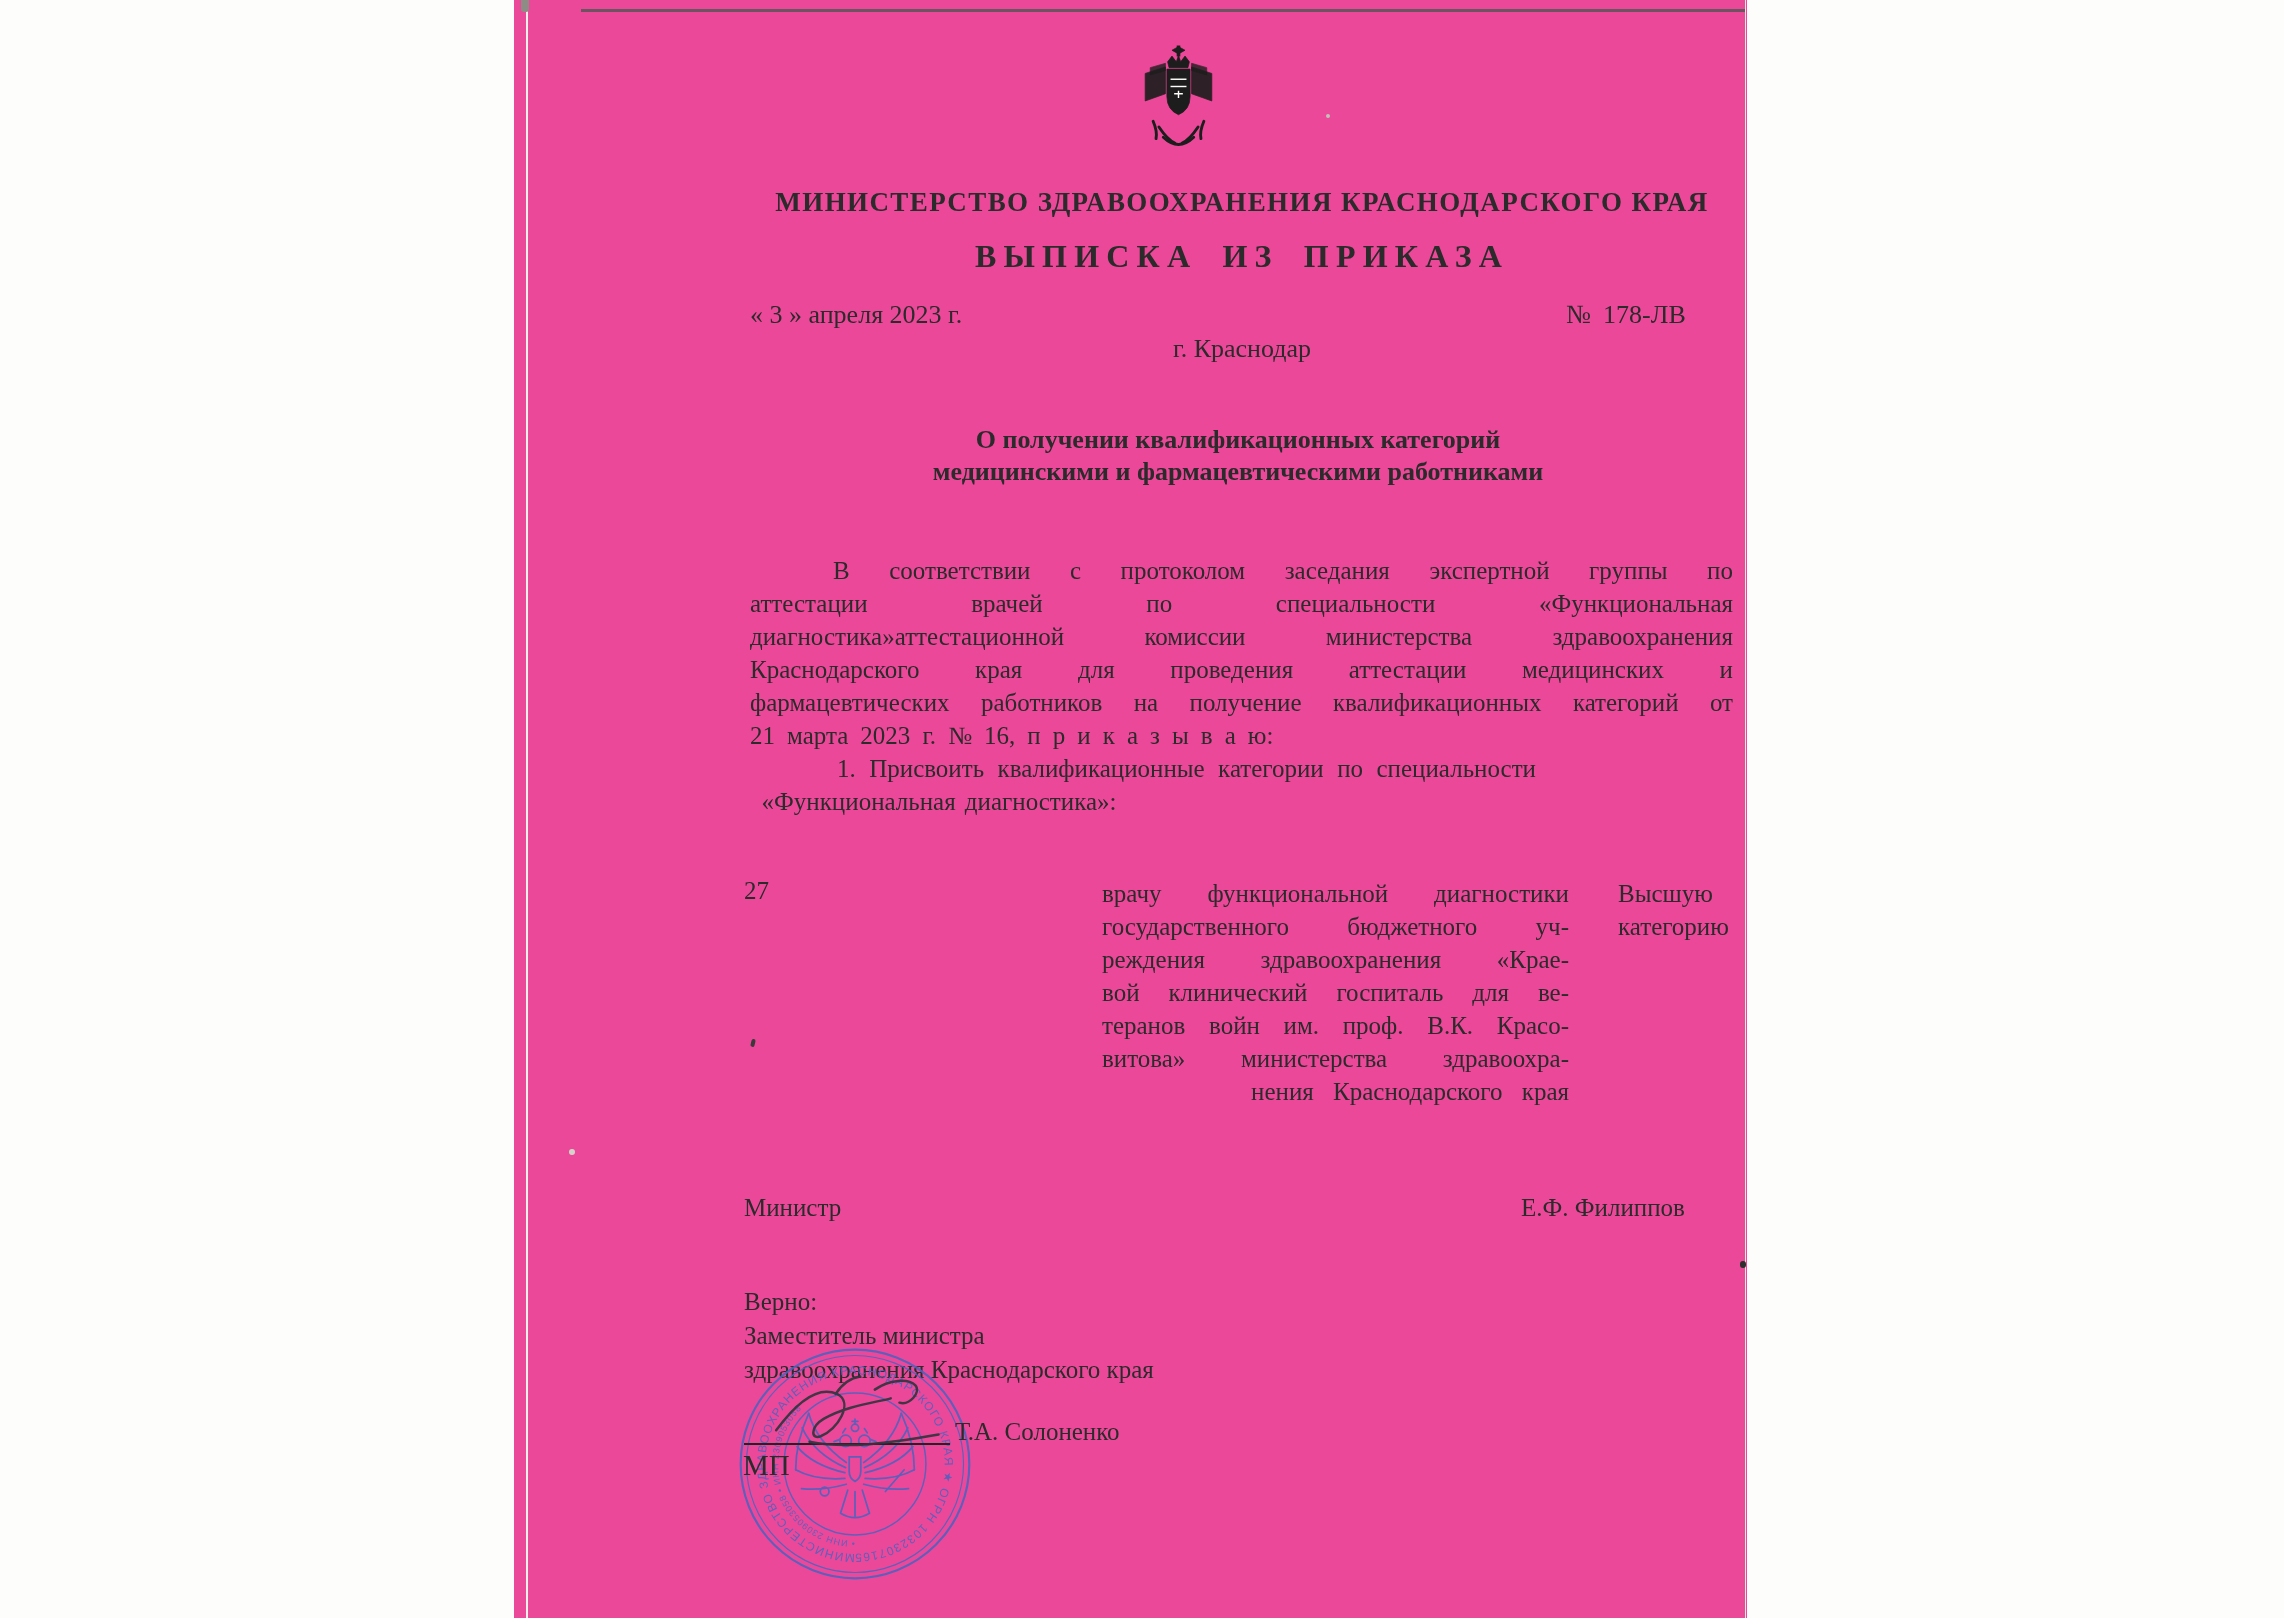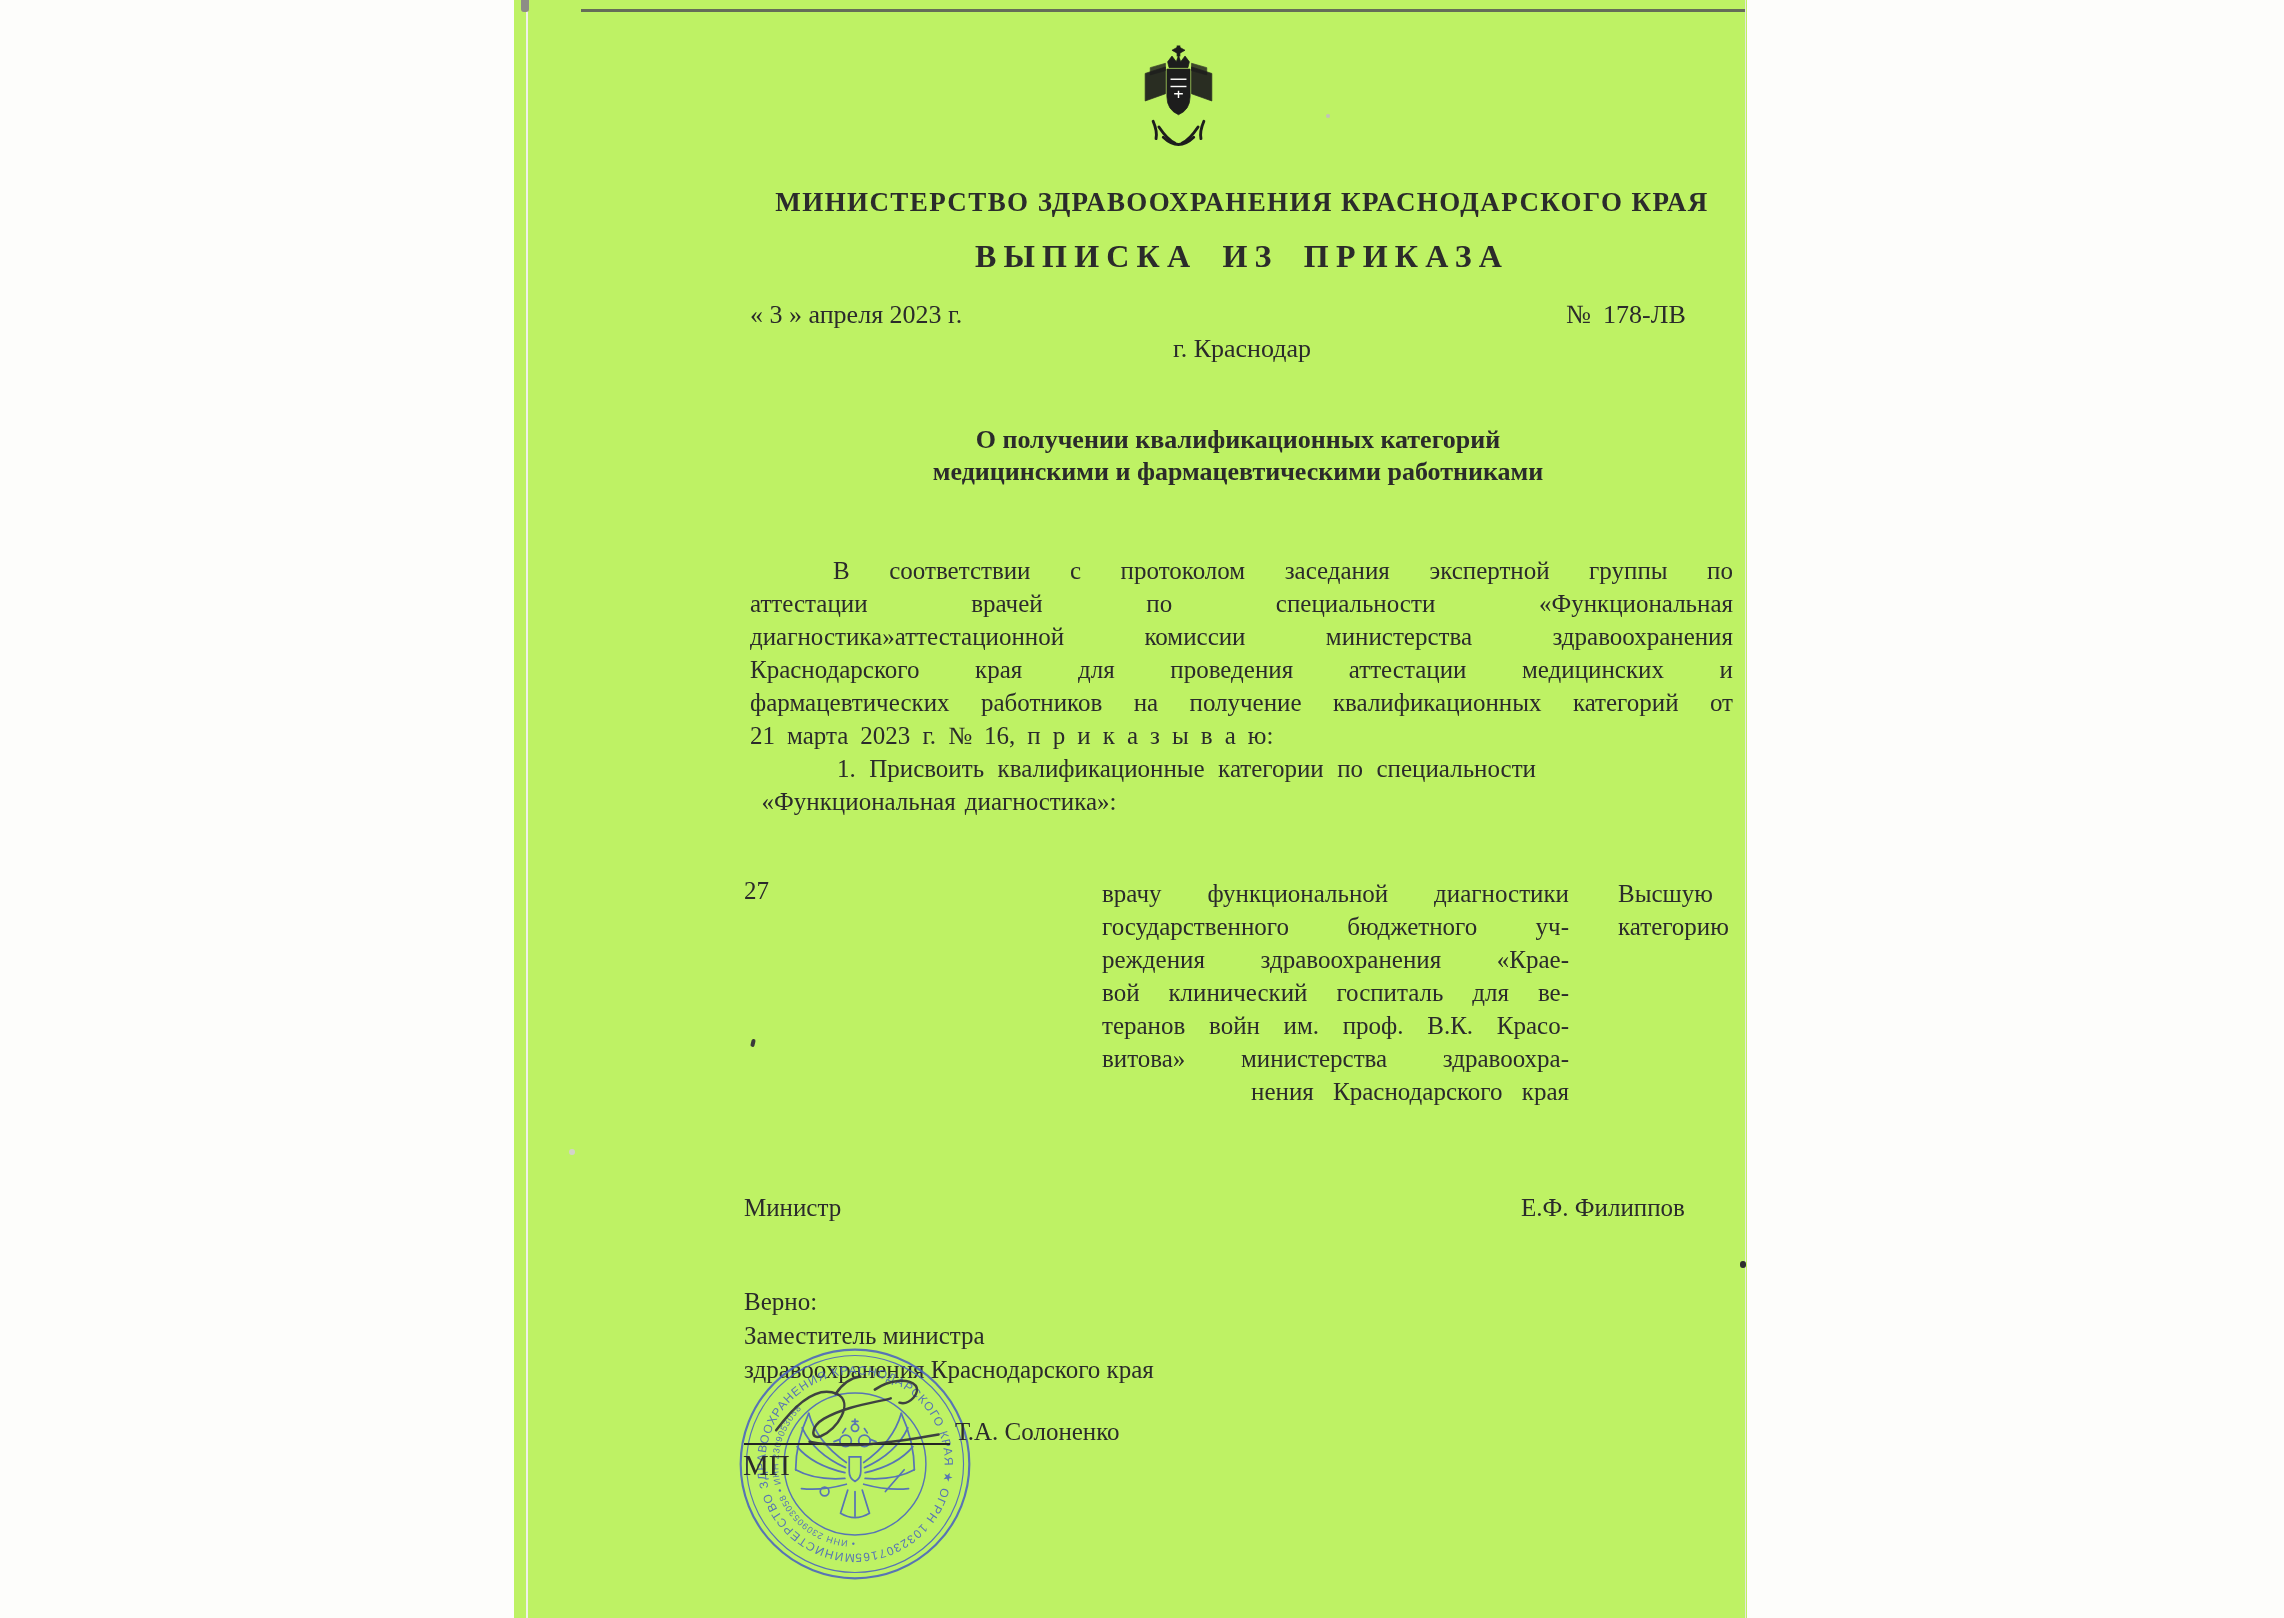--- a/index.html
+++ b/index.html
@@ -1,18 +1,18 @@
 <!DOCTYPE html>
 <html style="font-size:11.6px"><head>
 <meta charset="utf-8">
 <style>
   html,body{margin:0;padding:0;background:#ffffff;}
   #canvas{position:relative;width:2284px;height:1618px;background:#fdfdfb;overflow:hidden;
           font-family:"Liberation Serif","DejaVu Serif",serif;color:#2b2b2b;}
-  .page{position:absolute;left:514px;top:0;width:1233px;height:1618px;background:#bef264;}
+  .page{position:absolute;left:514px;top:0;width:1233px;height:1618px;background:#ec4899;}
   .edge-left{position:absolute;left:12.3px;top:0;width:1.4px;height:100%;background:#f0f0ea;}
   .edge-right{position:absolute;left:1231px;top:0;width:1.4px;height:100%;background:#e6e6df;}
   .top-rule{position:absolute;left:67px;top:9.4px;width:1165px;height:2.2px;background:#565656;opacity:.85;}
   .corner-mark{position:absolute;left:7.2px;top:0;width:8px;height:11.6px;background:#8d8d86;border-radius:0 0 2.9px 2.9px;}
 
   .emblem{position:absolute;left:629px;top:45px;width:71px;height:125px;}
 
   .h-ministry{position:absolute;left:223px;top:187px;width:1010px;text-align:center;
               font-weight:bold;font-size:27px;letter-spacing:1.4px;white-space:nowrap;}
   .h-doctype{position:absolute;left:228px;top:238px;width:1000px;text-align:center;

